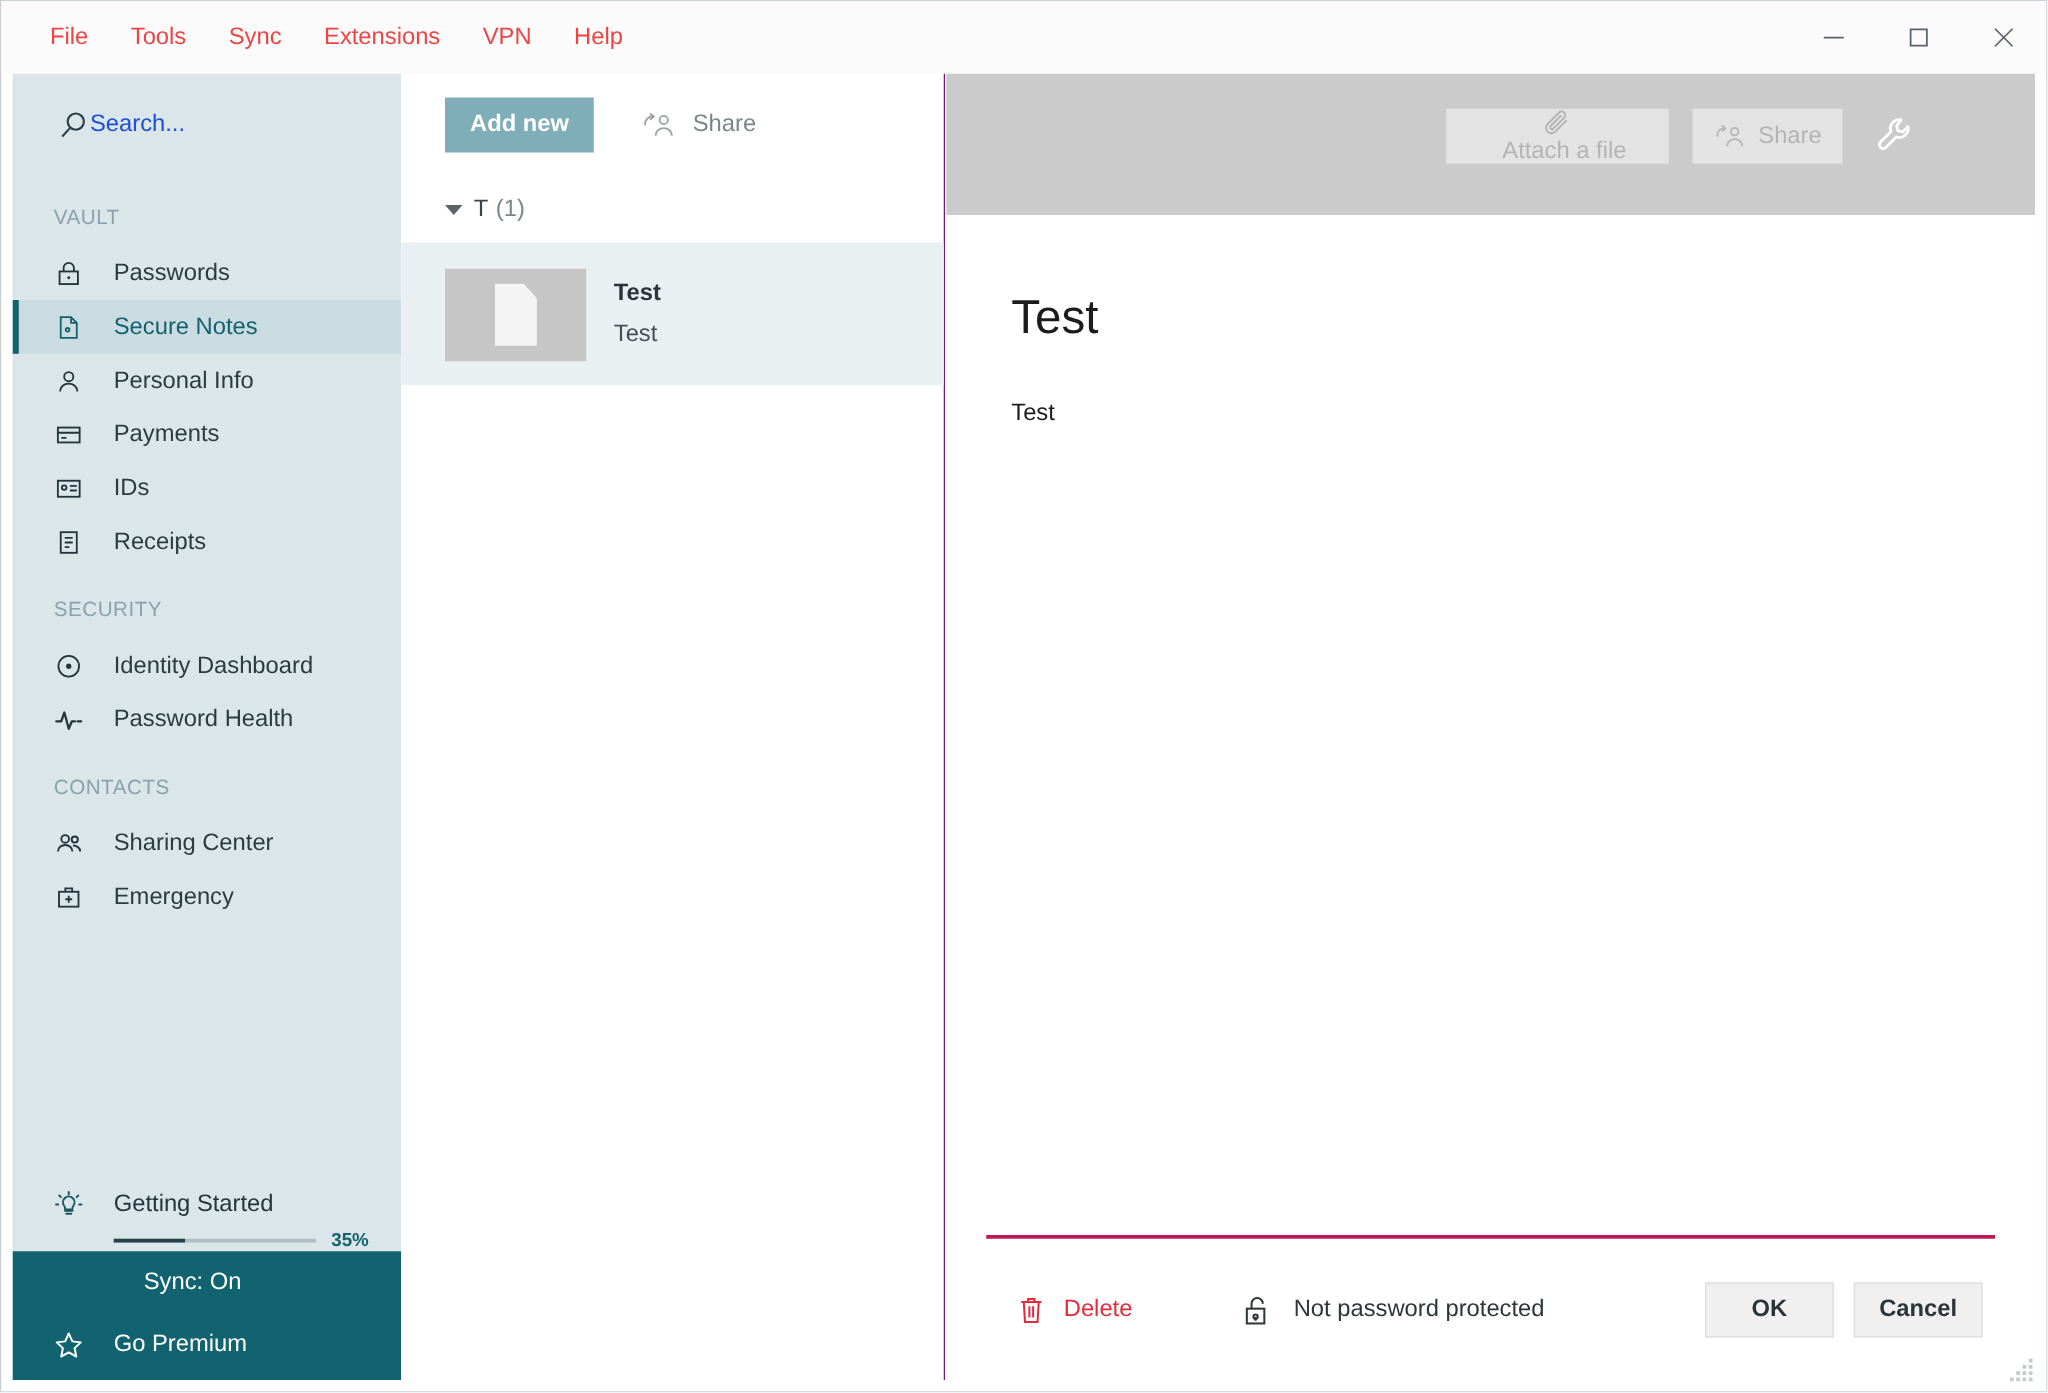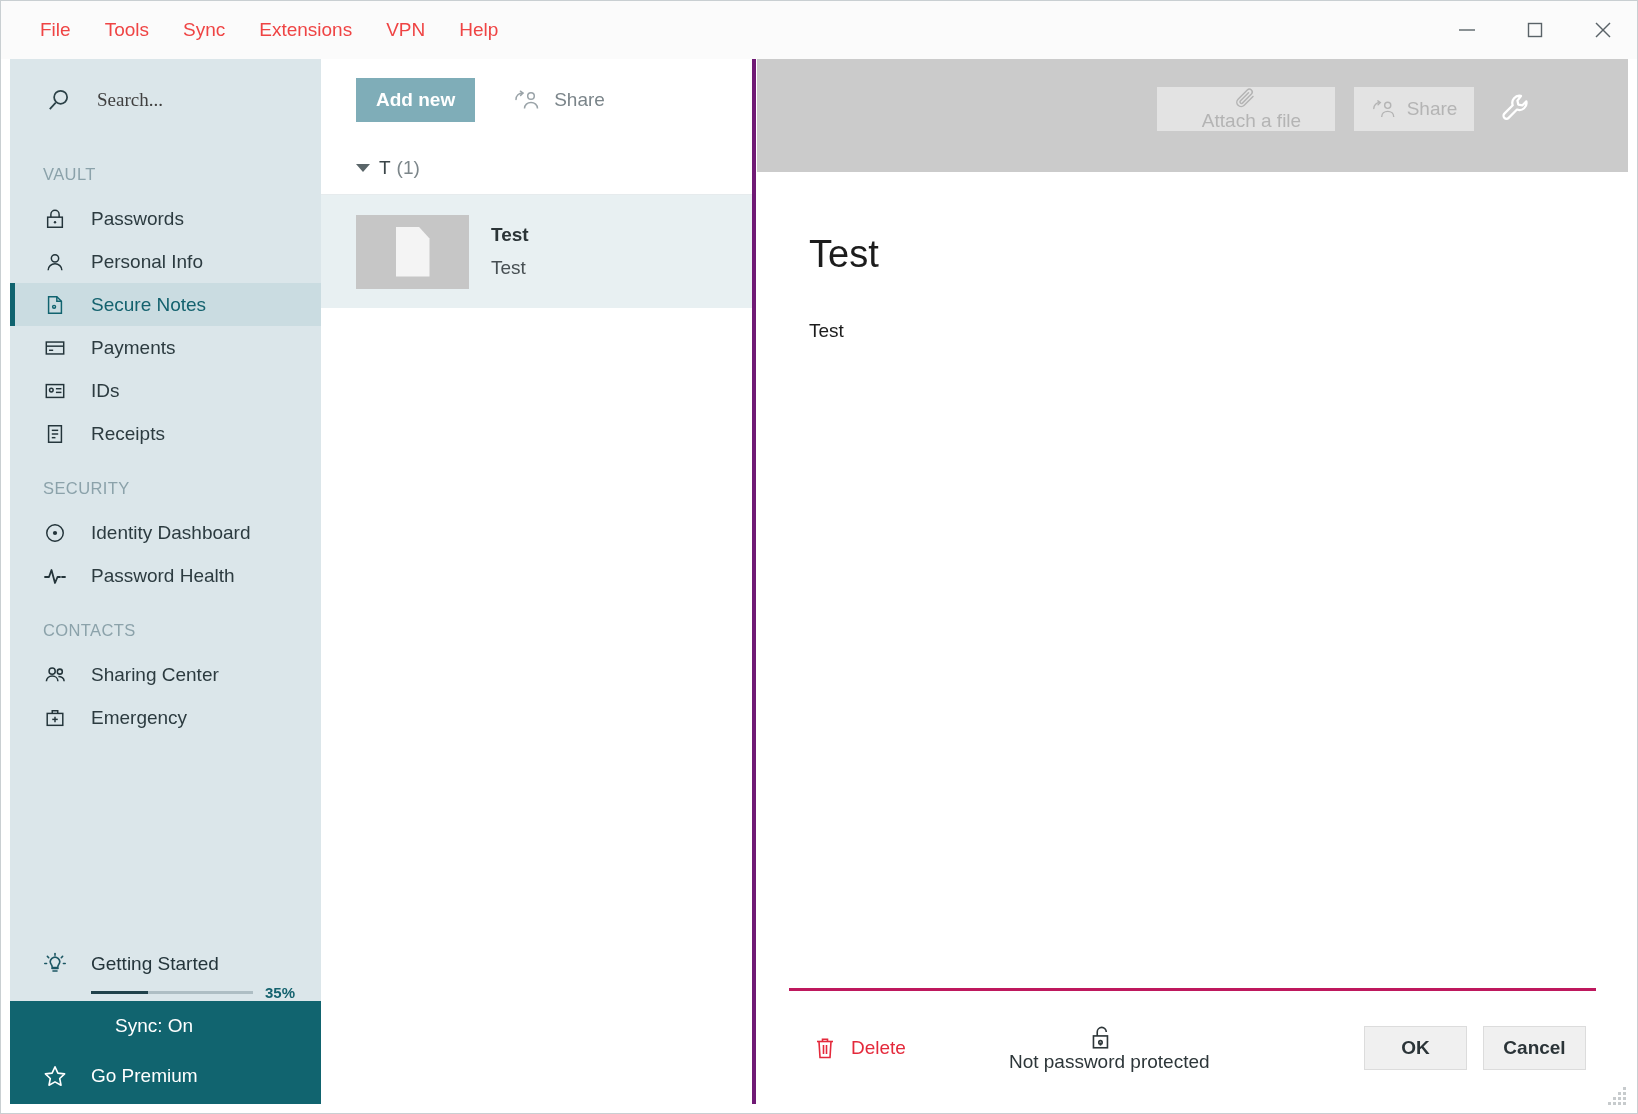--- a/index.html
+++ b/index.html
@@ -75,23 +75,21 @@
   .search-row {
     height: 82px;
     display: flex;
     align-items: center;
     padding-left: 36px;
     box-sizing: border-box;
   }
   .search-icon { width: 26px; height: 26px; color: #2b4147; flex: none; }
   .search-placeholder {
     font-size: 19px;
-    color: #404040;
-    margin-left: 25px;
-    font-family: Liberation Serif, serif;
+    color: #1d4ed8;
   }
   .sect-label {
     font-size: 16.5px;
     letter-spacing: .4px;
     color: #8ba2aa;
     padding: 0 0 0 33px;
     margin-top: 24px;
     margin-bottom: 13px;
   }
   .nav-item {
@@ -181,21 +179,21 @@
   .band-row.sync { padding-left: 81px; }
 
   
   .listpanel {
     position: absolute;
     top: 58px;
     left: 320px;
     width: 435px;
     bottom: 9px;
     background: #ffffff;
-    border-right: 4px solid #701a75;
+    border-right: 1px solid #701a75;
     box-sizing: border-box;
   }
   .list-toolbar {
     height: 82px;
     display: flex;
     align-items: center;
     padding-left: 35px;
     box-sizing: border-box;
   }
   .addnew {
@@ -349,21 +347,20 @@
   }
   .delete-btn .ic { width: 24px; height: 26px; color: #e4293b; flex: none; }
   .delete-btn .lbl { margin-left: 14px; }
   .protect {
     display: flex;
     align-items: center;
     margin-left: 70px;
     color: #2d3639;
     font-size: 19px;
     cursor: pointer;
-    flex-direction: column;
   }
   .protect .ic { width: 26px; height: 28px; color: #2d3639; flex: none; }
   .protect .lbl { margin-left: 17px; }
   .footer-right {
     margin-left: auto;
     display: flex;
     align-items: center;
     margin-right: 10px;
   }
   .fbtn {
@@ -447,39 +444,39 @@
       <span class="ic">
         <svg viewBox="0 0 24 24" width="22" height="22" fill="none" stroke="currentColor" stroke-width="1.6">
           <rect x="4" y="10" width="16" height="11"></rect>
             <path d="M7.5 10V7a4.5 4.5 0 0 1 9 0v3"></path>
             <circle cx="12" cy="15.5" r="1.3" fill="currentColor" stroke="none"></circle>
         </svg>
       </span>
       <span class="lbl">Passwords</span>
     </div>
 
-    <div class="nav-item">
-      <span class="ic">
-        <svg viewBox="0 0 24 24" width="22" height="22" fill="none" stroke="currentColor" stroke-width="1.6">
-          <circle cx="12" cy="8" r="4"></circle>
-            <path d="M4.5 21c0-4.2 3.4-7 7.5-7s7.5 2.8 7.5 7"></path>
-        </svg>
-      </span>
-      <span class="lbl">Personal Info</span>
-    </div>
-
     <div class="nav-item active">
       <span class="ic">
         <svg viewBox="0 0 24 24" width="22" height="22" fill="none" stroke="currentColor" stroke-width="1.6">
           <path d="M5 3h9l5 5v13H5z"></path>
             <path d="M14 3v5h5"></path>
             <circle cx="11" cy="14" r="1.6"></circle>
         </svg>
       </span>
       <span class="lbl">Secure Notes</span>
+    </div>
+
+    <div class="nav-item">
+      <span class="ic">
+        <svg viewBox="0 0 24 24" width="22" height="22" fill="none" stroke="currentColor" stroke-width="1.6">
+          <circle cx="12" cy="8" r="4"></circle>
+            <path d="M4.5 21c0-4.2 3.4-7 7.5-7s7.5 2.8 7.5 7"></path>
+        </svg>
+      </span>
+      <span class="lbl">Personal Info</span>
     </div>
 
     <div class="nav-item">
       <span class="ic">
         <svg viewBox="0 0 24 24" width="22" height="22" fill="none" stroke="currentColor" stroke-width="1.6">
           <rect x="2.5" y="5.5" width="19" height="13"></rect>
             <line x1="2.5" y1="10" x2="21.5" y2="10"></line>
             <line x1="5.5" y1="14.5" x2="10" y2="14.5"></line>
         </svg>
       </span>

